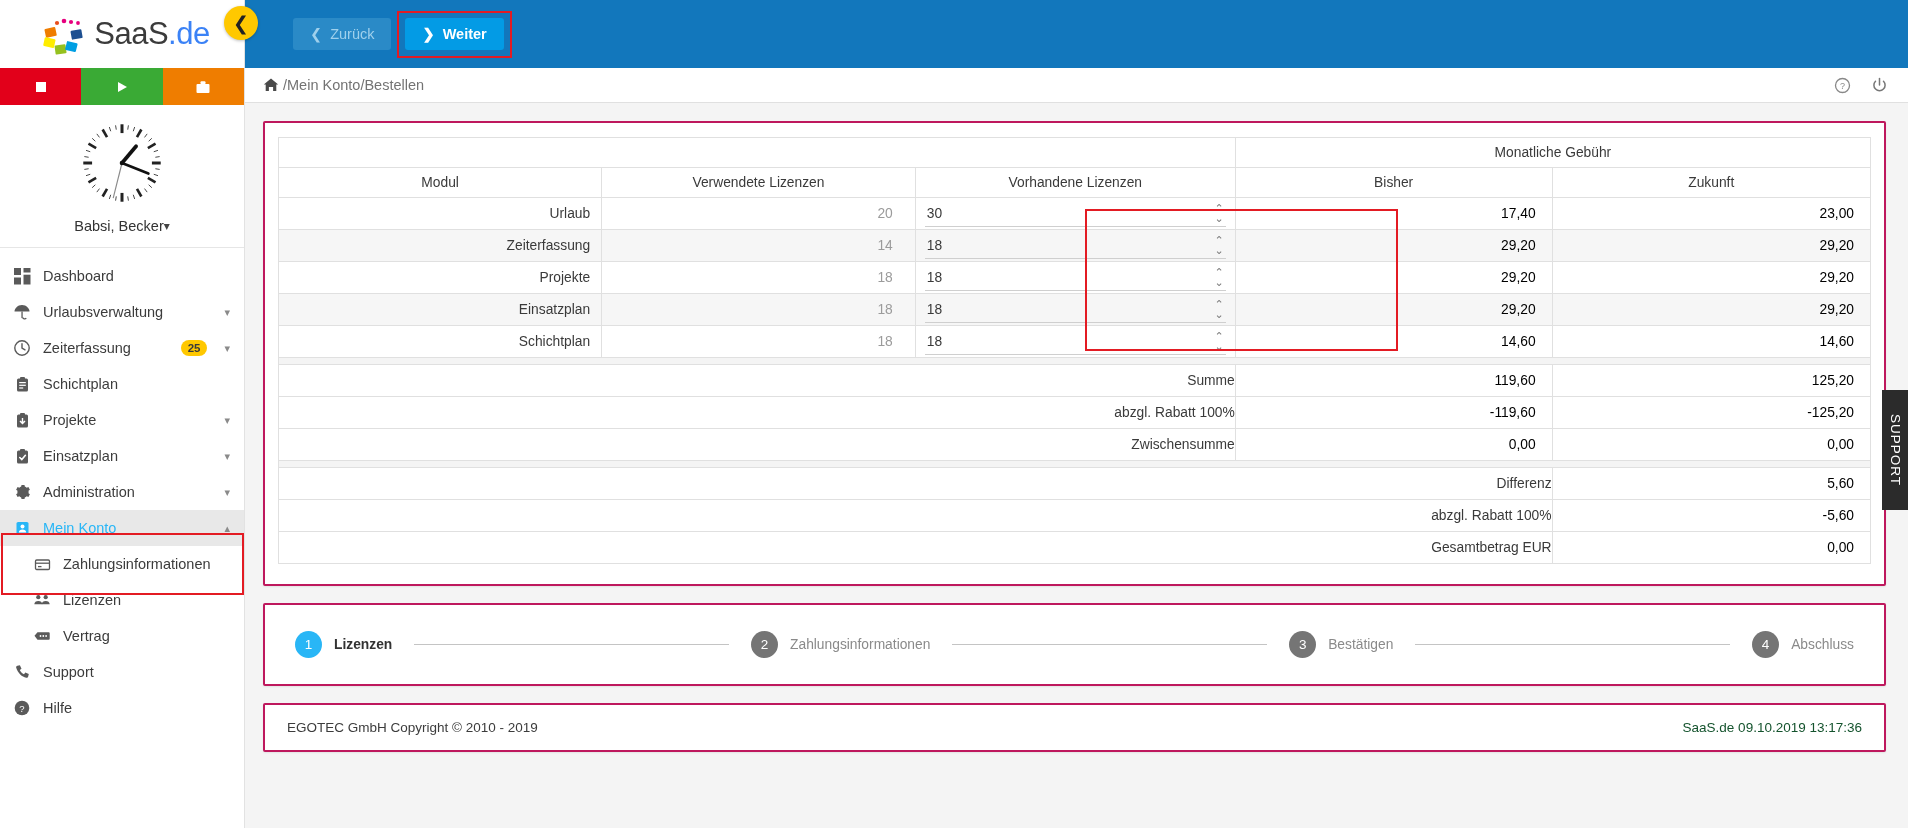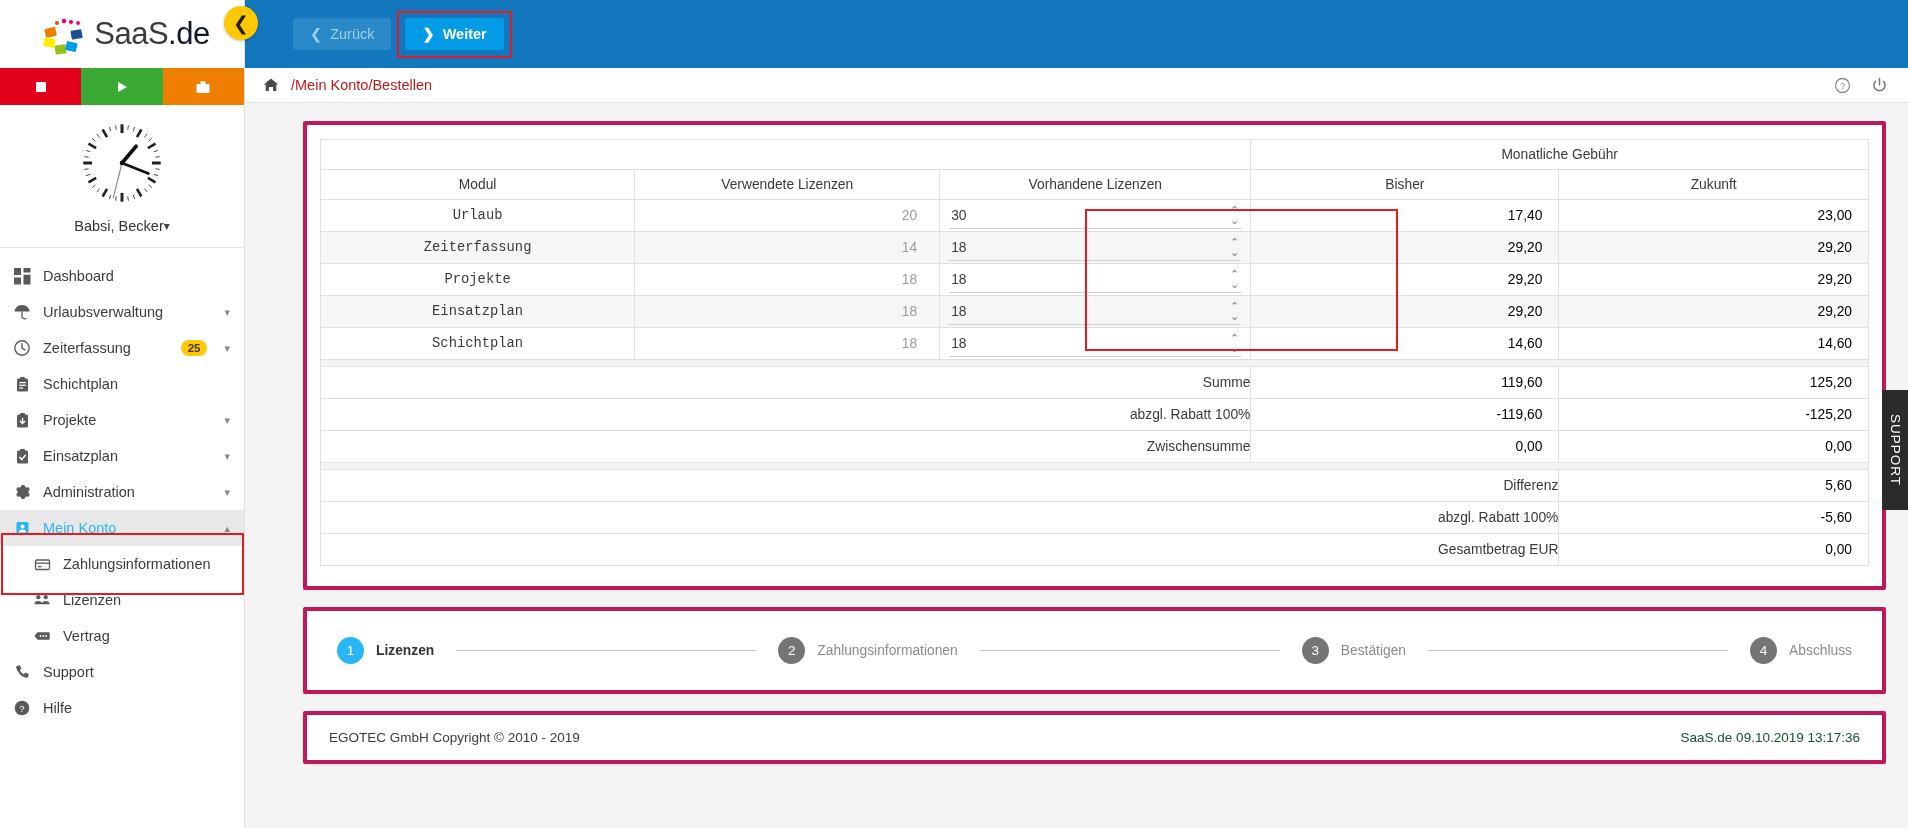--- a/index.html
+++ b/index.html
@@ -20,21 +20,21 @@
     position: relative;
     z-index: 5;
   }
   .logo-area {
     height: 68px; display: flex; align-items: center; justify-content: center;
     background: #fff; padding-left: 6px;
   }
   .logo-wrap { display: flex; align-items: center; gap: 2px; }
   .logo-mark { width: 52px; height: 44px; flex: 0 0 52px; }
   .logo-text { font-size: 31px; color: #3b3b3b; letter-spacing: -0.5px; font-weight: 400; }
-  .logo-text .de { color: #0f172a; }
+  .logo-text .de { color: #3b82f6; }
 
   .color-bar { display: flex; height: 37px; }
   .color-bar > div {
     flex: 1 1 0; display: flex; align-items: center; justify-content: center;
   }
   .cb-red { background: #e2001a; }
   .cb-green { background: #3aaa35; }
   .cb-orange { background: #ef7d00; }
   .cb-icon { color: #fff; display: flex; align-items: center; justify-content: center; }
 
@@ -96,46 +96,45 @@
     width: 34px; height: 34px; border-radius: 50%;
     background: #ffc800; display: flex; align-items: center; justify-content: center;
     color: #222; font-size: 19px; cursor: pointer; z-index: 30;
     box-shadow: 0 1px 3px rgba(0,0,0,.25);
   }
 
   .breadcrumb-bar {
     height: 35px; background: #fff; border-bottom: 1px solid #e0e0e0;
     display: flex; align-items: center; padding: 0 20px 0 18px; flex: 0 0 35px;
   }
-  .bc-left { display: flex; align-items: center; gap: 12px; font-size: 14.5px; color: #b91c1c; }
+  .bc-left { display: flex; align-items: center; gap: 4px; font-size: 14.5px; color: #737373; }
   .bc-home { color: #4a4a4a; display: flex; align-items: center; }
   .bc-right { margin-left: auto; display: flex; align-items: center; gap: 20px; color: #777; }
   .bc-icon-btn { cursor: pointer; display: flex; align-items: center; }
 
   .content {
     flex: 1 1 auto; background: #f4f4f4; padding: 18px 22px 0 18px;
     overflow: hidden; position: relative;
   }
   .card {
-    background: #fff; border: 4px solid #be185d; border-radius: 2px;
+    background: #fff; border: 2px solid #be185d; border-radius: 2px;
     box-shadow: 0 1px 2px rgba(0,0,0,.07);
-    margin-left: 40px;
   }
   .card-table { padding: 14px 13px 20px 13px; margin-bottom: 17px; }
   .card-steps { padding: 26px 30px; margin-bottom: 17px; }
   .card-footer { padding: 15px 22px; display: flex; align-items: center; font-size: 13.5px; color: #3c3c3c; }
   .footer-right { margin-left: auto; color: #14532d; }
 
   
   table.lic { width: 100%; border-collapse: collapse; font-size: 13.8px; color: #3a3a3a; }
   table.lic td, table.lic th { border: 1px solid #e0e0e0; font-weight: normal; }
   .th-blank { height: 30px; background: #fff; }
   .th-group { text-align: center; height: 30px; font-size: 13.8px; color: #3a3a3a; }
   .th-col { text-align: center; height: 30px; padding: 4px 0; font-size: 13.8px; }
-  td.modname { padding: 8px 11px; text-align: center; font-family: Liberation Mono, monospace; }
+  td.modname { padding: 8px 11px; text-align: right; }
   td.num { padding: 8px 22px; text-align: right; color: #9b9b9b; }
   td.money { padding: 8px 16px; text-align: right; color: #000000; }
   tr.alt td { background: #f6f6f6; }
   td.spin-cell { padding: 0; position: relative; }
   .spin {
     display: flex; align-items: center; position: relative;
     height: 26px; margin: 2px 9px 2px 9px; border-bottom: 1px solid #cfcfcf;
   }
   .spin input {
     border: none; outline: none; background: transparent; font-family: inherit;

